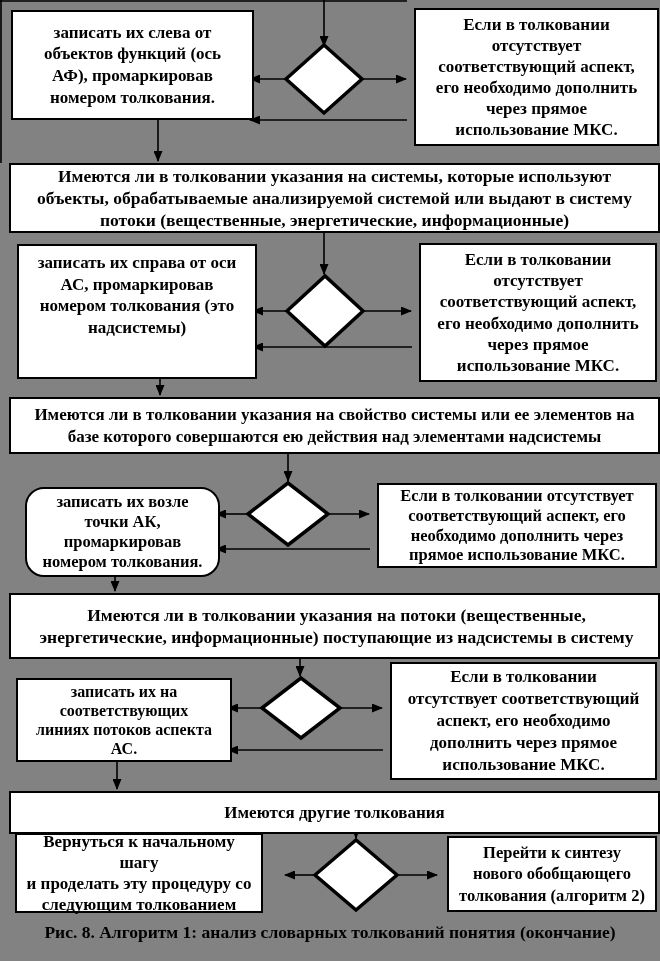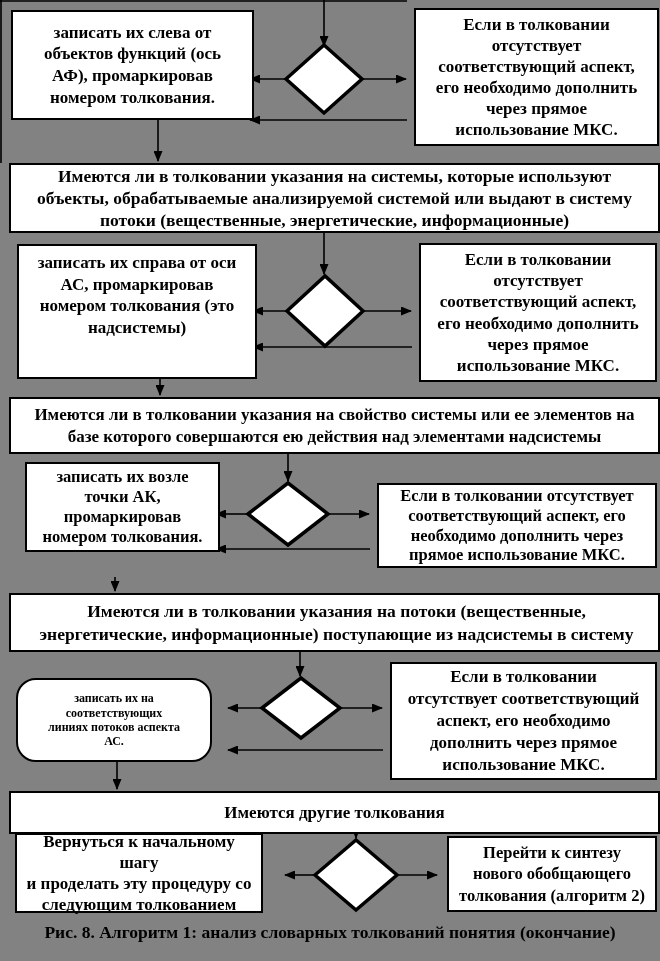--- a/index.html
+++ b/index.html
@@ -112,33 +112,33 @@
   <div class="box" style="left:412px;top:243px;width:238px;height:139px;font-size:17px;line-height:1.24;">Если в толковании
 отсутствует
 соответствующий аспект,
 его необходимо дополнить
 через прямое
 использование МКС.</div>
 
   <div class="box" style="left:2px;top:397px;width:651px;height:57px;font-size:17px;">Имеются ли в толковании указания на свойство системы или ее элементов на
 базе которого совершаются ею действия над элементами надсистемы</div>
 
-  <div class="box" style="left:18px;top:462px;width:195px;height:90px;font-size:16.5px;line-height:1.22;">записать их возле
+  <div class="box" style="left:18px;top:487px;width:195px;height:90px;font-size:16.5px;line-height:1.22;border-radius:19px;">записать их возле
 точки АК,
 промаркировав
 номером толкования.</div>
   <div class="box" style="left:370px;top:483px;width:280px;height:85px;font-size:16.5px;line-height:1.2;text-align:center;">Если в толковании отсутствует
 соответствующий аспект, его
 необходимо дополнить через
 прямое использование МКС.</div>
 
-  <div class="box" style="left:2px;top:593px;width:651px;height:59px;font-size:17.5px;padding-left:12px;">Имеются ли в толковании указания на потоки (вещественные,
+  <div class="box" style="left:2px;top:593px;width:651px;height:66px;font-size:17.5px;padding-left:12px;">Имеются ли в толковании указания на потоки (вещественные,
 энергетические, информационные) поступающие из надсистемы в систему</div>
 
-  <div class="box" style="left:9px;top:678px;width:196px;height:84px;font-size:12px;line-height:1.2;border-radius:20px;">записать их на
+  <div class="box" style="left:9px;top:678px;width:216px;height:84px;font-size:16px;line-height:1.2;">записать их на
 соответствующих
 линиях потоков аспекта
 АС.</div>
   <div class="box" style="left:383px;top:662px;width:267px;height:118px;font-size:17px;line-height:1.3;">Если в толковании
 отсутствует соответствующий
 аспект, его необходимо
 дополнить через прямое
 использование МКС.</div>
 
   <div class="box" style="left:2px;top:791px;width:651px;height:43px;font-size:17px;padding:12px 8px;">Имеются другие толкования</div>

